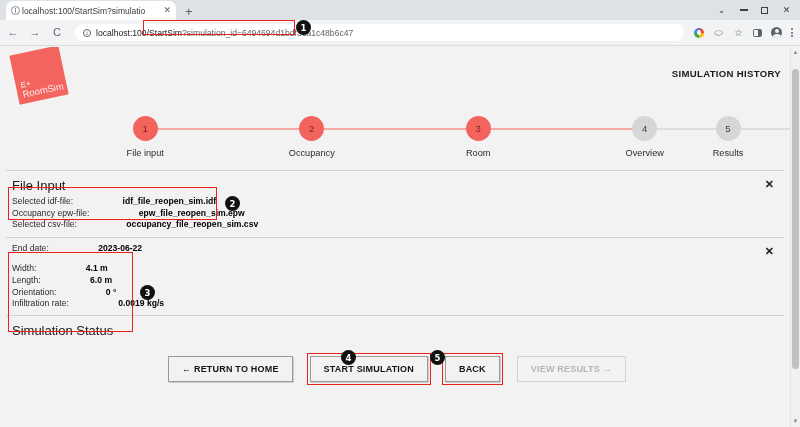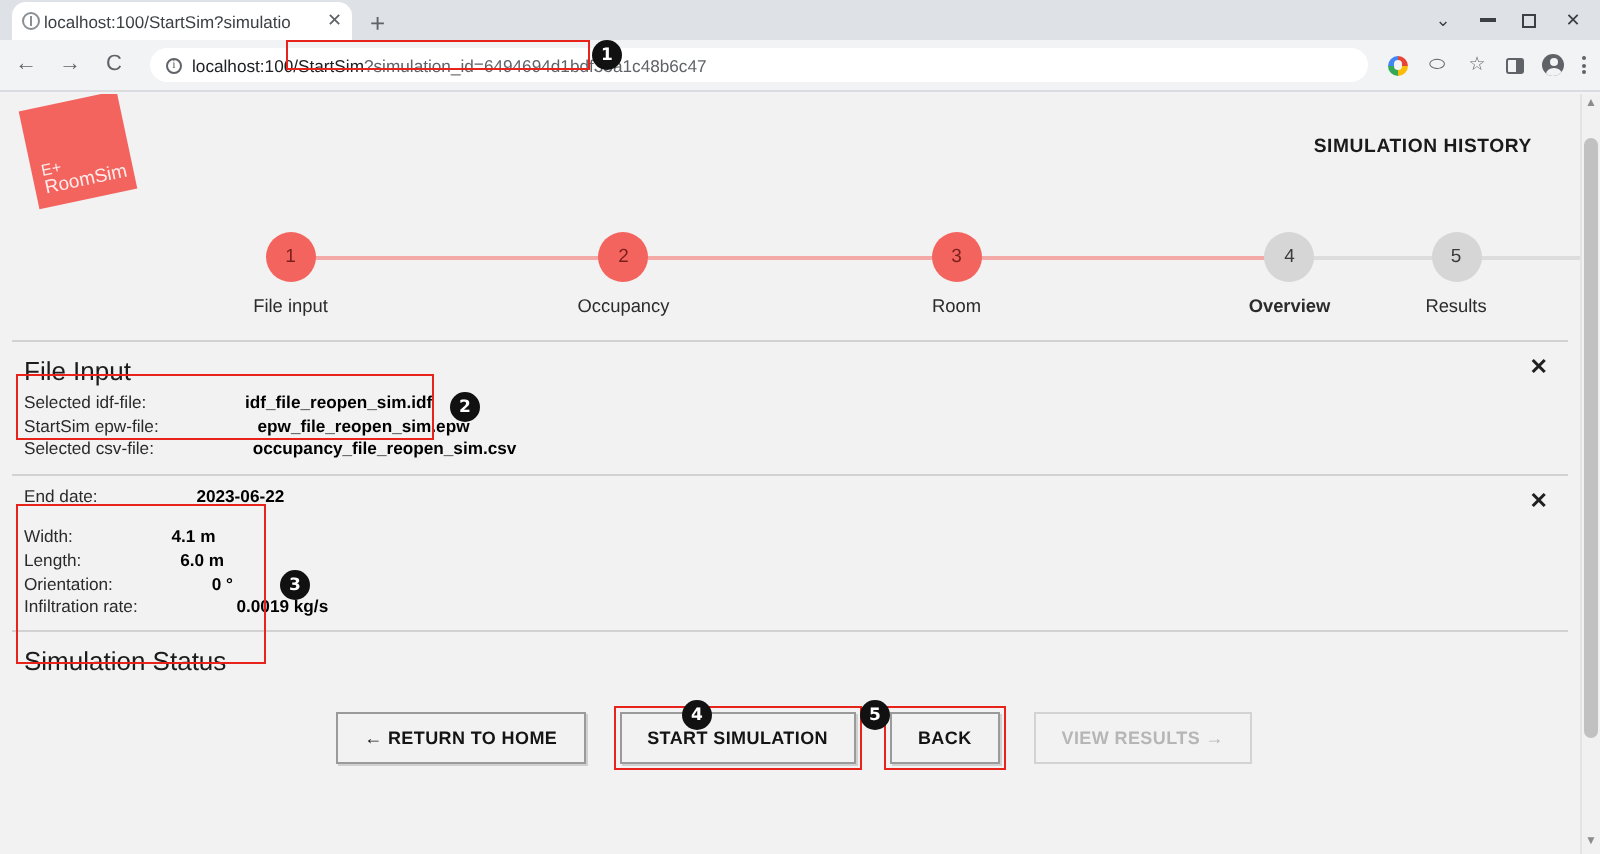--- a/index.html
+++ b/index.html
@@ -99,21 +99,21 @@
   .logo {
     position: absolute; left: 14px; top: 3px;
     width: 50px; height: 50px; background: #f4645f;
     transform: rotate(-12deg);
     display: flex; flex-direction: column; justify-content: flex-end;
     padding: 0 0 4px 5px;
   }
   .logo-l1 { font-size: 8px; color: #fdeceb; line-height: 1.05; font-weight: 400; }
   .logo-l2 { font-size: 9.5px; color: #fdeceb; line-height: 1.05; font-weight: 400; }
   .history-link {
-    position: absolute; right: 24px; top: 21px;
+    position: absolute; right: 9px; top: 21px;
     font-size: 9.6px; font-weight: bold; color: #1a1a1a; letter-spacing: .3px;
   }
 
   
   .stepper { position: relative; height: 62px; margin: 3px 0 0 0; }
   .steps { position: absolute; left: 62px; right: 62px; top: 8px; display: flex; }
   .step { flex: 1 1 0; position: relative; display: flex; flex-direction: column; align-items: center; }
   .step:last-child { flex: 0 0 auto; width: 0; }
   .step .bar {
     position: absolute; top: 12px; left: 50%; right: -50%;
@@ -121,21 +121,21 @@
   }
   .step.done .bar { background: #f3a9a6; }
   .circle {
     width: 25px; height: 25px; border-radius: 50%;
     background: #d6d6d6; color: #3b3b3b;
     display: flex; align-items: center; justify-content: center;
     font-size: 9.5px; z-index: 1; position: relative;
   }
   .step.done .circle { background: #f4645f; color: #7a1f1c; }
   .step-label { margin-top: 7px; font-size: 9.2px; color: #2b2b2b; white-space: nowrap; }
-  .step.current .step-label { font-weight: bold; }
+  .step.current .step-label { font-weight: normal; }
 
   
   .sec-divider { height: 1px; background: #d2d2d2; margin: 0 6px; }
   .section { padding: 4px 6px 0 10px; position: relative; }
   .sec-title { font-size: 13px; color: #1c1c1c; font-weight: 400; padding: 3px 0 2px 2px; }
   .sec-close {
     position: absolute; right: 16px; top: 8px;
     font-size: 11px; color: #202020; line-height: 1; font-weight: 600;
   }
   .kv { font-size: 8.6px; color: #2a2a2a; line-height: 11.6px; white-space: nowrap; }
@@ -270,21 +270,21 @@
           </div>
       </div>
 
       <div class="sec-divider"></div>
 
       <div class="section">
         <div class="sec-title">File Input</div>
         <div class="sec-close">✕</div>
         <div style="padding-left:2px;padding-top:1px;" id="file-rows">
             <div class="kv"><span>Selected idf-file: </span><b>idf_file_reopen_sim.idf</b></div>
-            <div class="kv"><span>StartSim epw-file: </span><b>epw_file_reopen_sim.epw</b></div>
+            <div class="kv"><span>Occupancy epw-file: </span><b>epw_file_reopen_sim.epw</b></div>
             <div class="kv"><span>Selected csv-file: </span><b>occupancy_file_reopen_sim.csv</b></div>
           </div>
       </div>
 
       <div class="sec-divider" style="margin-top:6px;"></div>
 
       <div class="section">
         <div class="sec-close">✕</div>
         <div style="padding-left:2px;padding-top:1px;" id="param-rows">
             <div class="kv"><span>End date: </span><b>2023-06-22</b></div>

